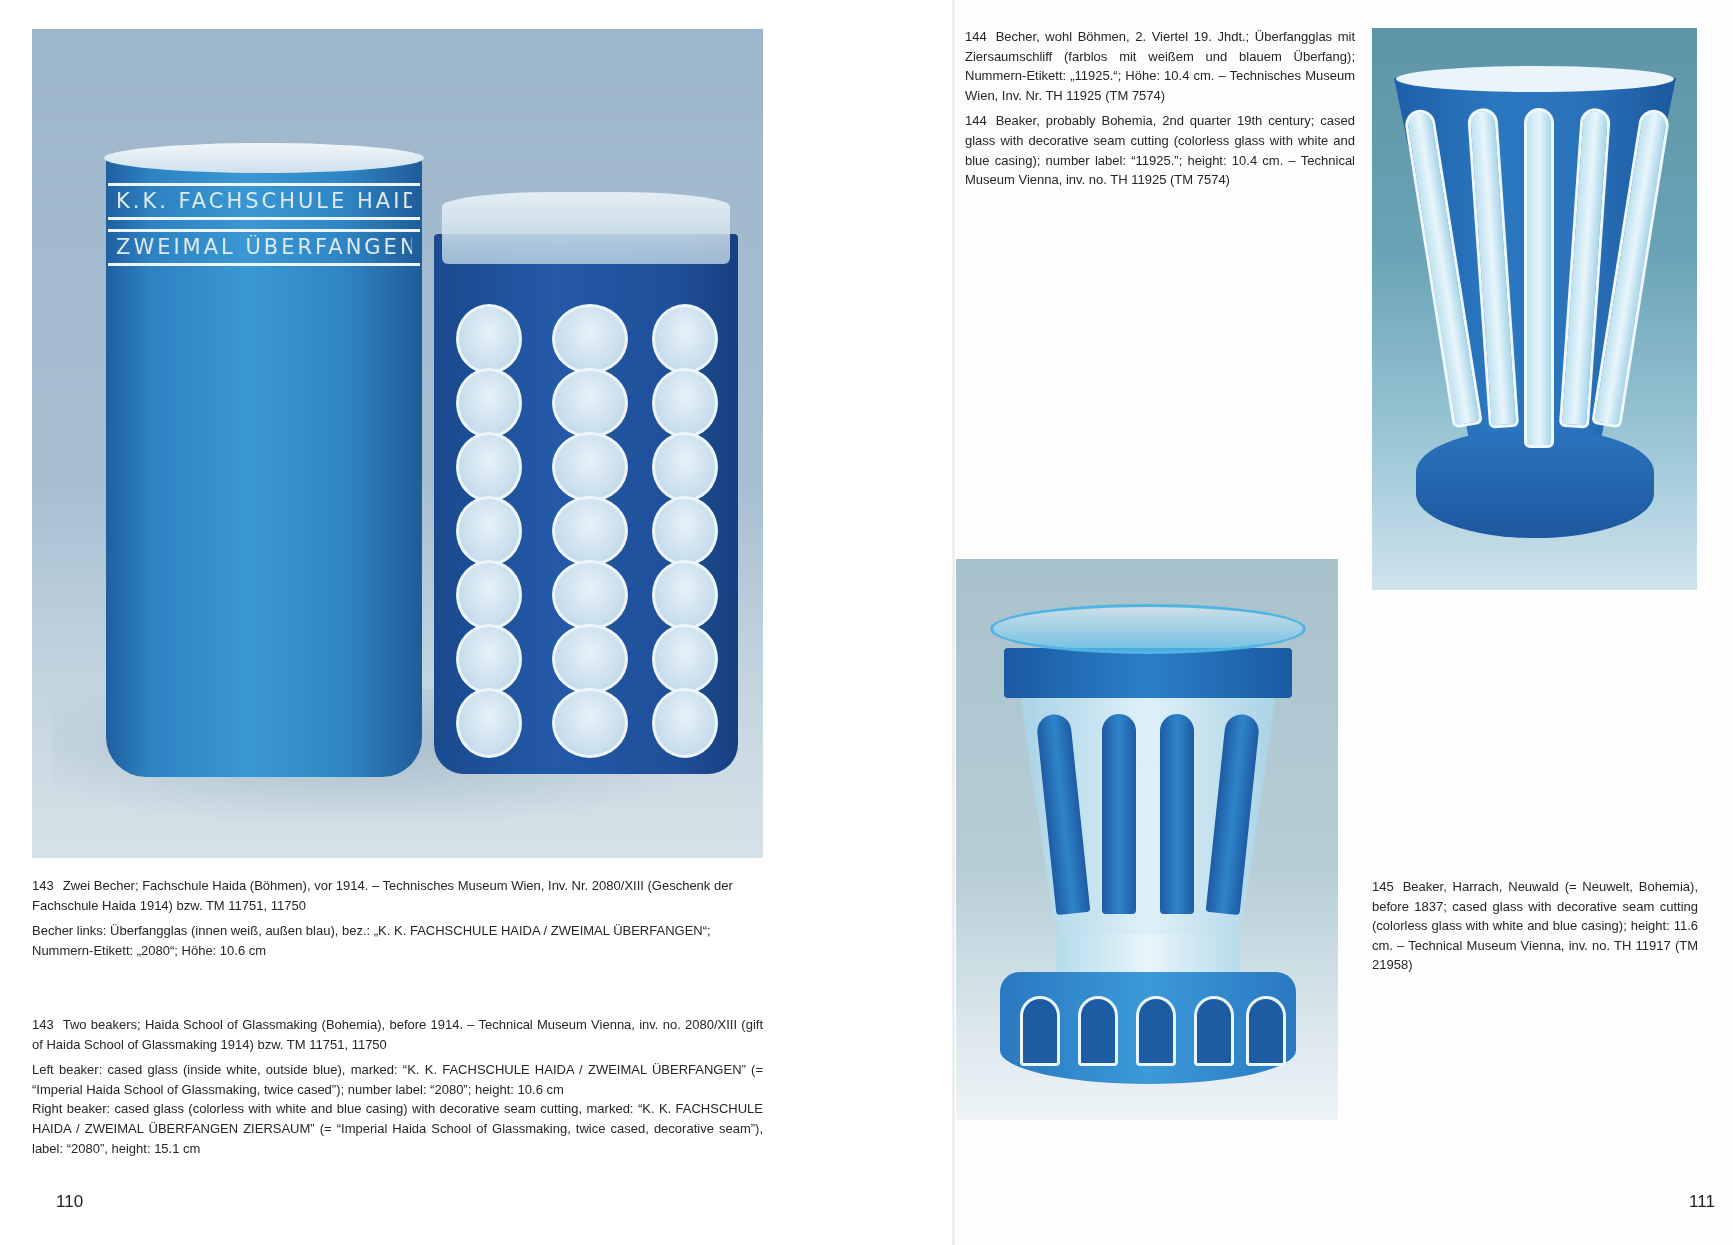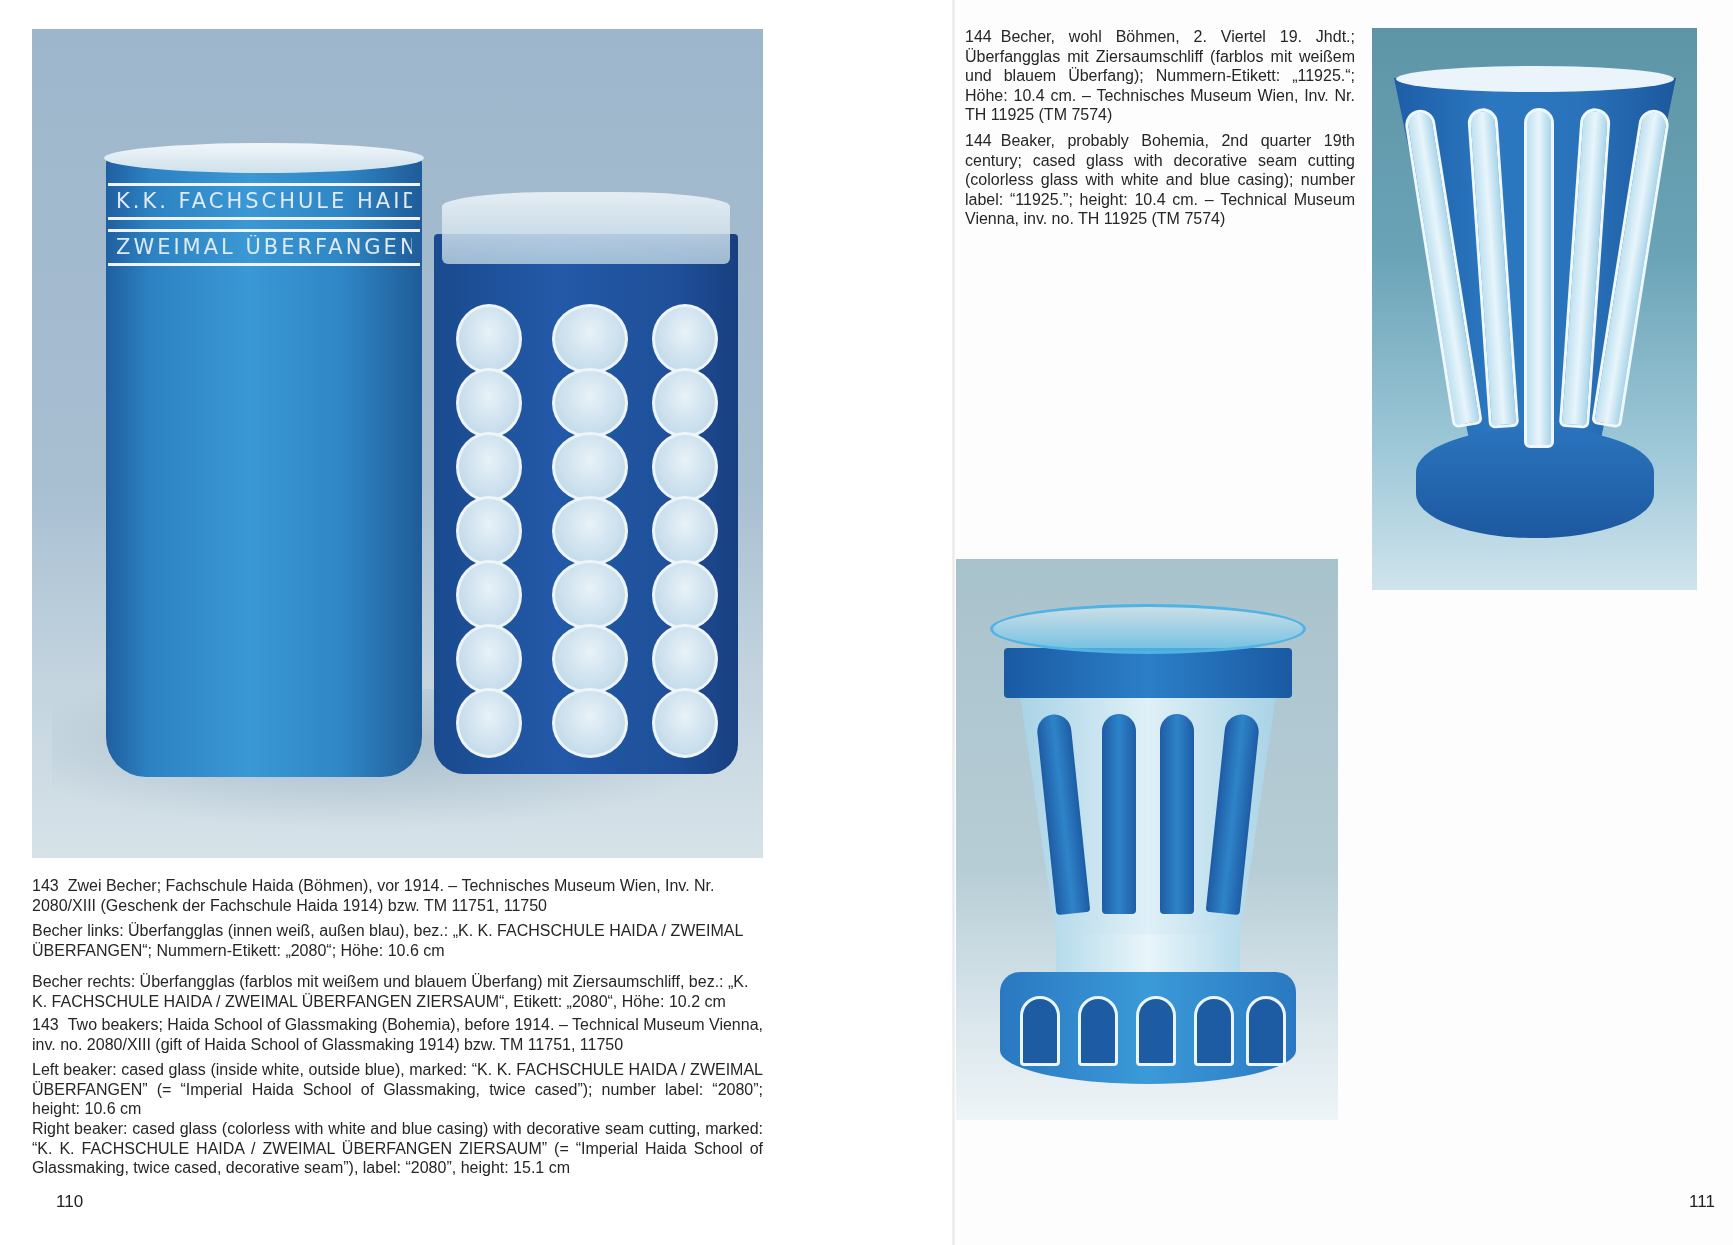--- a/index.html
+++ b/index.html
@@ -3,21 +3,21 @@
 <meta charset="utf-8">
 <style>
   html,body{margin:0;padding:0;background:#fff;}
   body{width:1733px;height:1245px;position:relative;overflow:hidden;font-family:"Liberation Sans",sans-serif;color:#222;}
   .spread{position:absolute;inset:0;}
   .page{position:absolute;top:0;height:1245px;background:#fff;}
   .page-left{left:0;width:953px;}
   .page-right{left:953px;width:780px;background:#fdfdfd;}
   .gutter{position:absolute;left:952px;top:0;width:3px;height:1245px;background:linear-gradient(90deg,#f4f4f4,#eaeaea,#f7f7f7);}
   .photo{position:absolute;overflow:hidden;}
-  .text{position:absolute;font-size:16px;line-height:19.6px;color:#262626;}
+  .text{position:absolute;font-size:13px;line-height:19.6px;color:#262626;}
   .text p{margin:0 0 6px 0;}
   .text.justify p{text-align:justify;}
   .num{margin-right:9px;}
   .pageno{position:absolute;font-size:17px;color:#222;margin-left:24px;}
 
   
   #ph143{left:32px;top:29px;width:731px;height:829px;background:linear-gradient(180deg,#9eb6cb 0%,#a8bfd2 55%,#c3d4df 78%,#d6e2e8 100%);}
   #ph143 .shadow{position:absolute;left:20px;right:20px;top:660px;height:140px;background:radial-gradient(ellipse at 45% 40%,rgba(140,165,185,.55),rgba(200,215,225,0) 70%);}
   .beakerL{position:absolute;left:74px;top:128px;width:316px;height:620px;border-radius:6px 6px 40px 40px;background:linear-gradient(90deg,#1f5fa0 0%,#2d82c2 14%,#3a98d4 45%,#2f86c5 75%,#1f5c98 100%);}
   .beakerL .rim{position:absolute;left:-2px;right:-2px;top:-14px;height:30px;border-radius:50%;background:linear-gradient(180deg,#f0f6f9,#cfe1ec);}
@@ -102,21 +102,20 @@
           <div class="oval" style="top:256px"></div>
           <div class="oval" style="top:320px"></div>
           <div class="oval" style="top:384px"></div>
       </div>
     </div>
   </div>
 
   <div class="text" id="t143de">
     <p><span class="num">143</span><span>Zwei Becher; Fachschule Haida (Böhmen), vor 1914. – Technisches Museum Wien, Inv. Nr. 2080/XIII (Geschenk der Fachschule Haida 1914) bzw. TM 11751, 11750</span></p>
     <p style="margin-bottom:12px">Becher links: Überfangglas (innen weiß, außen blau), bez.: „K. K. FACHSCHULE HAIDA / ZWEIMAL ÜBERFANGEN“; Nummern-Etikett: „2080“; Höhe: 10.6 cm</p>
-    <p>Becher rechts: Überfangglas (farblos mit weißem und blauem Überfang) mit Ziersaumschliff, bez.: „K. K. FACHSCHULE HAIDA / ZWEIMAL ÜBERFANGEN ZIERSAUM“, Etikett: „2080“, Höhe: 10.2 cm</p>
   </div>
 
   <div class="text justify" id="t143en">
     <p><span class="num">143</span><span>Two beakers; Haida School of Glassmaking (Bohemia), before 1914. – Technical Museum Vienna, inv. no. 2080/XIII (gift of Haida School of Glassmaking 1914) bzw. TM 11751, 11750</span></p>
     <p style="margin-bottom:0">Left beaker: cased glass (inside white, outside blue), marked: “K. K. FACHSCHULE HAIDA / ZWEIMAL ÜBERFANGEN” (= “Imperial Haida School of Glassmaking, twice cased”); number label: “2080”; height: 10.6 cm</p>
     <p>Right beaker: cased glass (colorless with white and blue casing) with decorative seam cutting, marked: “K. K. FACHSCHULE HAIDA / ZWEIMAL ÜBERFANGEN ZIERSAUM” (= “Imperial Haida School of Glassmaking, twice cased, decorative seam”), label: “2080”, height: 15.1 cm</p>
   </div>
 
   <div class="pageno" id="pn110">110</div>
 
@@ -151,16 +150,17 @@
       <div class="base"></div>
       <div class="arch" style="left:30px"></div>
       <div class="arch" style="left:88px"></div>
       <div class="arch" style="left:146px"></div>
       <div class="arch" style="left:204px"></div>
       <div class="arch" style="left:256px"></div>
     </div>
   </div>
 
   <div class="text justify" id="t145">
+    <p><span class="num">145</span><span>Beaker, Harrach, Neuwald (= Neuwelt, Bohemia), before 1837; cased glass with decorative seam cutting (colorless glass with white and blue casing); height: 11.6 cm. – Technical Museum Vienna, inv. no. TH 11917 (TM 21958)</span></p>
   </div>
 
   <div class="pageno" id="pn111">111</div>
 </div>
 
 </body></html>

